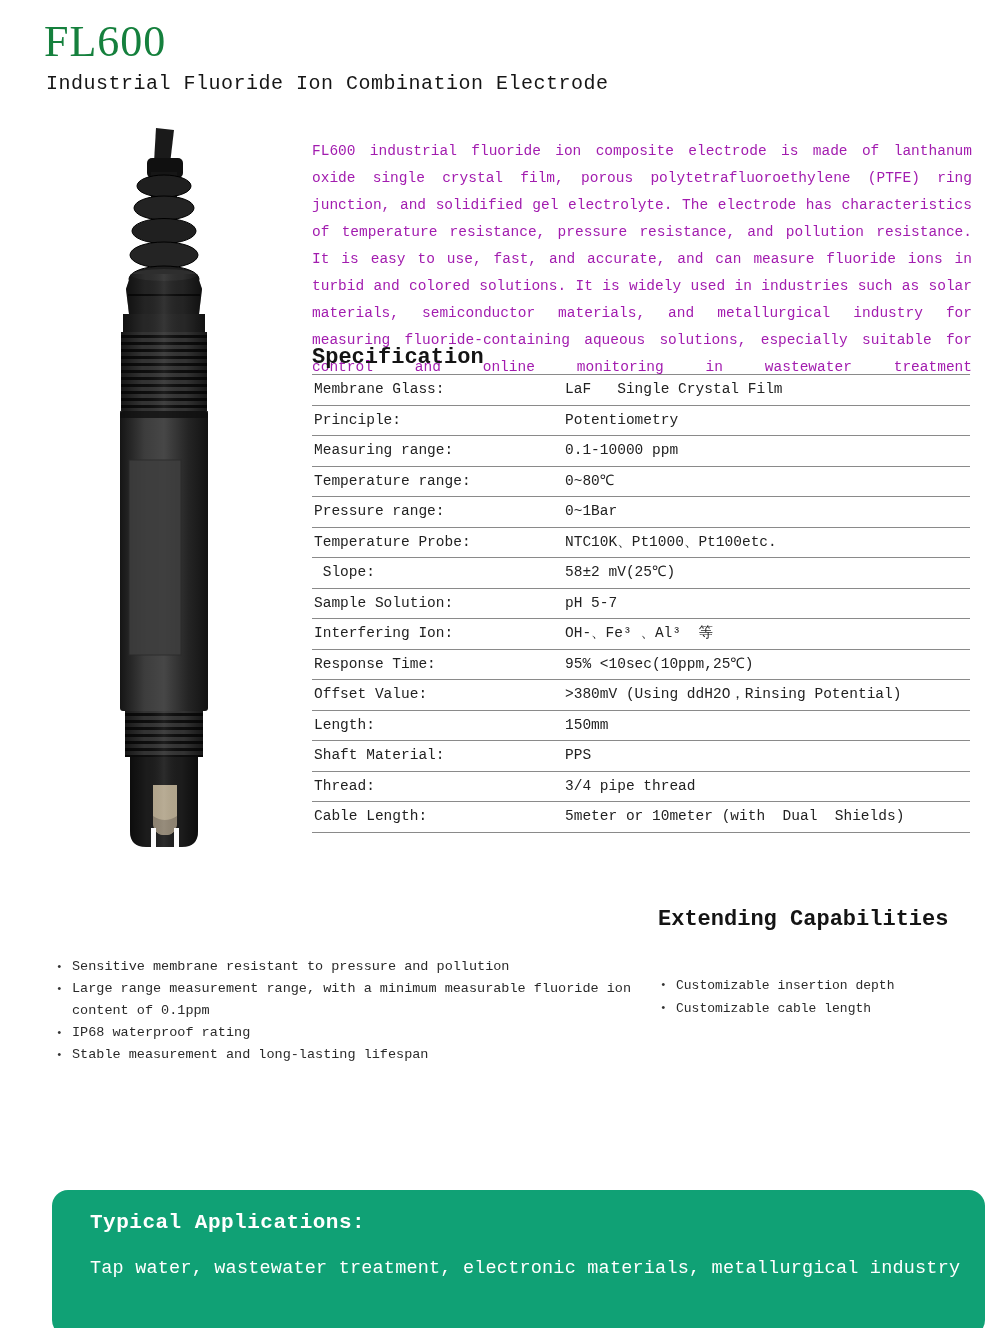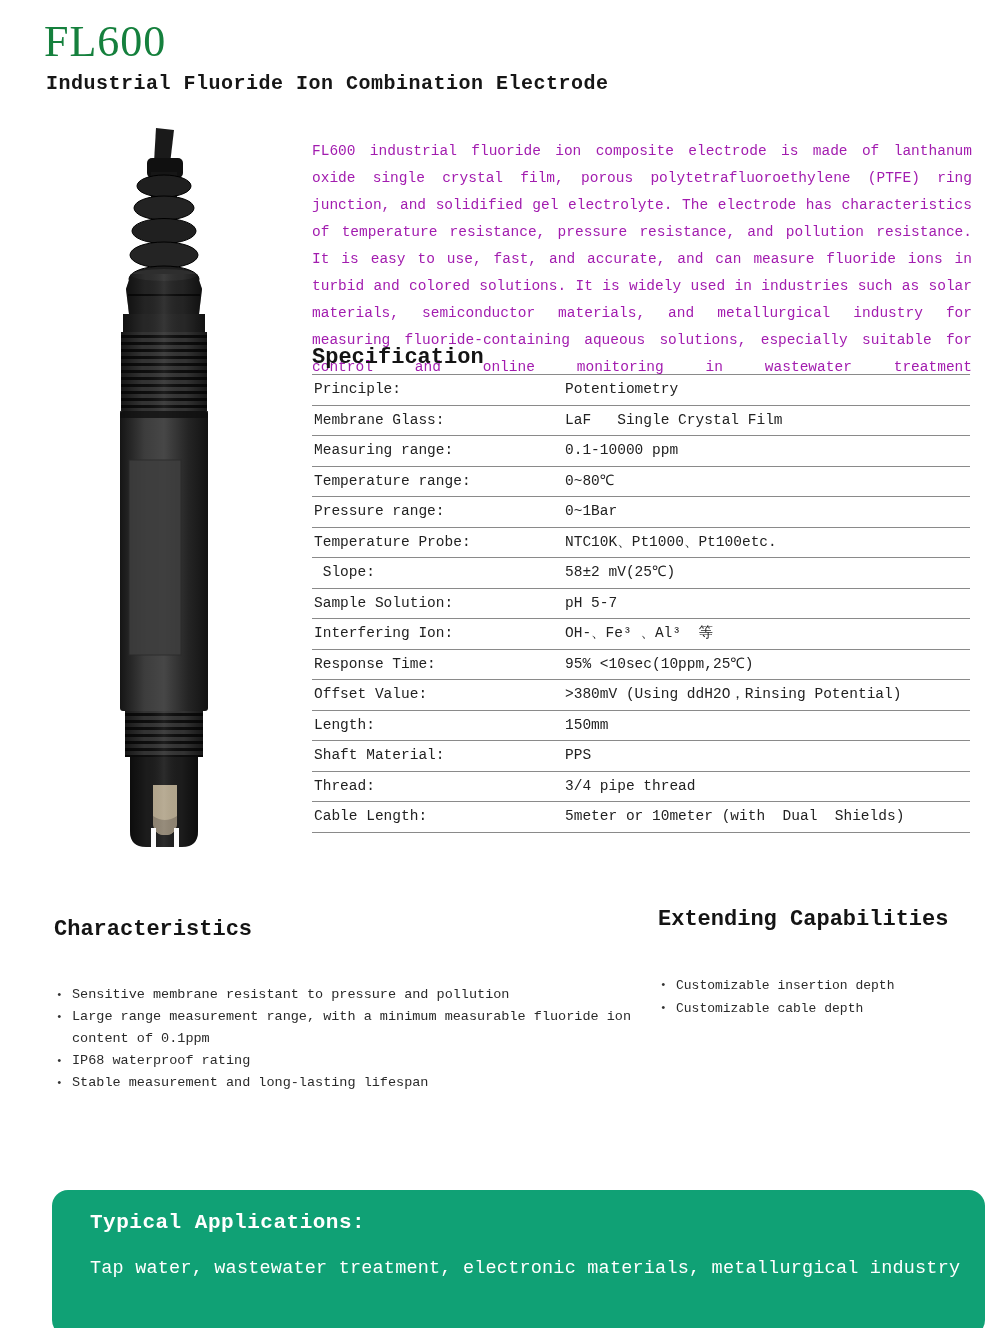--- a/index.html
+++ b/index.html
@@ -13,21 +13,21 @@
     overflow:hidden;
   }
   
   .title {
     position:absolute; left:44px; top:16px;
     font-family:"Liberation Serif","DejaVu Serif",serif;
     font-size:44px; font-weight:400; letter-spacing:1px; color:#15803d;
   }
   .subtitle {
     position:absolute; left:46px; top:72px;
-    font-size:20px; font-weight:700; letter-spacing:0.5px; color:#161616;
+    font-size:20px; font-weight:400; letter-spacing:0.5px; color:#161616;
   }
   
   .probe { position:absolute; left:103px; top:128px; width:165px; height:727px; }
   
   .intro {
     position:absolute; left:312px; top:138px; width:660px;
     font-size:14.5px; line-height:27px; color:#a21caf;
     text-align:justify; text-align-last:justify; white-space:normal;
   }
   
@@ -132,30 +132,30 @@
   </div>
 
   <p class="intro">FL600 industrial fluoride ion composite electrode is made of lanthanum oxide single crystal film, porous polytetrafluoroethylene (PTFE) ring junction, and solidified gel electrolyte. The electrode has characteristics of temperature resistance, pressure resistance, and pollution resistance. It is easy to use, fast, and accurate, and can measure fluoride ions in turbid and colored solutions. It is widely used in industries such as solar materials, semiconductor materials, and metallurgical industry for measuring fluoride-containing aqueous solutions, especially suitable for control and online monitoring in wastewater treatment</p>
 
   <div class="spec">
     <h2>Specification</h2>
     <table class="spec-table">
       <tbody>
 
           <tr>
+            <td class="lbl">Membrane Glass:</td>
+            <td class="val">LaF   Single Crystal Film</td>
+          </tr>
+
+          <tr>
             <td class="lbl">Principle:</td>
             <td class="val">Potentiometry</td>
           </tr>
 
           <tr>
-            <td class="lbl">Membrane Glass:</td>
-            <td class="val">LaF   Single Crystal Film</td>
-          </tr>
-
-          <tr>
             <td class="lbl">Measuring range:</td>
             <td class="val">0.1-10000 ppm</td>
           </tr>
 
           <tr>
             <td class="lbl">Temperature range:</td>
             <td class="val">0~80℃</td>
           </tr>
 
           <tr>
@@ -210,40 +210,39 @@
 
           <tr>
             <td class="lbl">Cable Length:</td>
             <td class="val">5meter or 10meter (with  Dual  Shields)</td>
           </tr>
         </tbody>
     </table>
   </div>
 
   <div class="chars">
-    <h2>Characteristics</h2>
     <ul class="bullets">
 
         <li>Sensitive membrane resistant to pressure and pollution</li>
 
         <li>Large range measurement range, with a minimum measurable fluoride ion content of 0.1ppm</li>
 
         <li>IP68 waterproof rating</li>
 
         <li>Stable measurement and long-lasting lifespan</li>
       </ul>
   </div>
 
   <div class="extend">
     <h2>Extending Capabilities</h2>
     <ul class="bullets">
 
         <li>Customizable insertion depth</li>
 
-        <li>Customizable cable depth</li>
+        <li>Customizable cable length</li>
       </ul>
   </div>
 
   <div class="banner" style="background: rgb(16, 161, 117); color: rgb(255, 255, 255);">
     <div class="b-title">Typical Applications:</div>
     <div class="b-text">Tap water, wastewater treatment, electronic materials, metallurgical industry</div>
   </div>
 
 </div>
 

